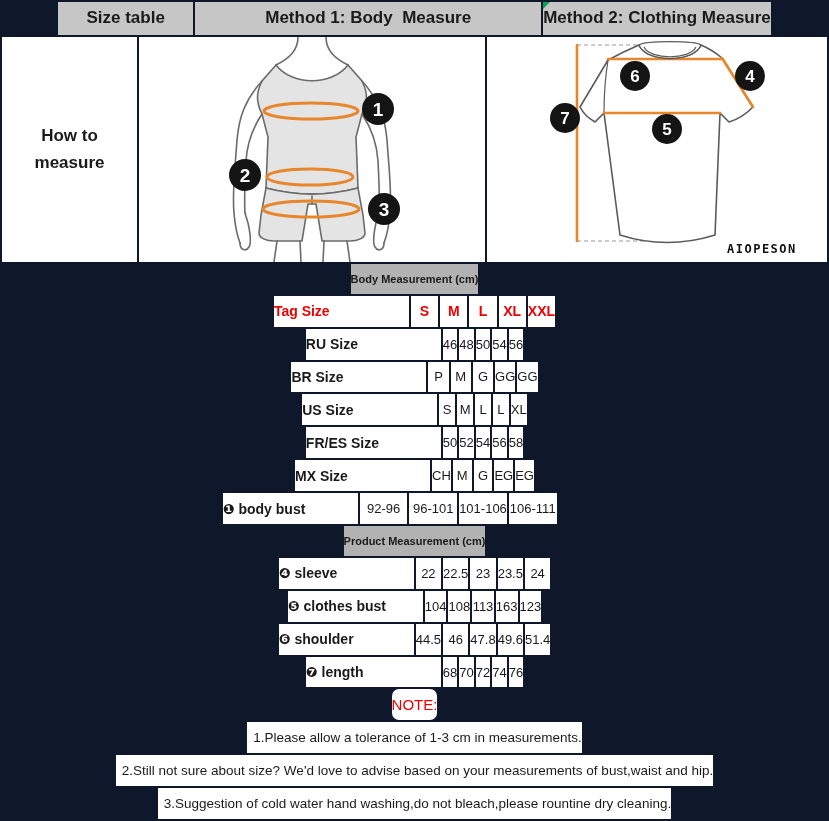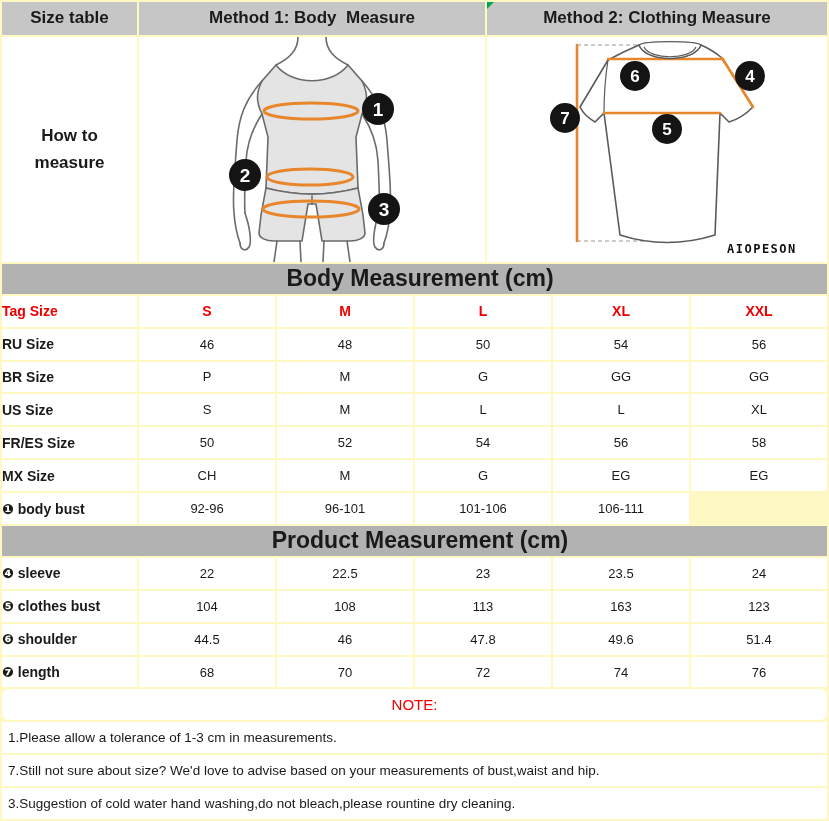--- a/index.html
+++ b/index.html
@@ -1,27 +1,27 @@
 <!DOCTYPE html>
 <html><head>
 <meta charset="utf-8">
 <style>
   html,body{margin:0;padding:0;background:#fff;}
   .sheet{
     width:829px;height:821px;box-sizing:border-box;
-    background:#fef9c3;padding:2px;display:flex;flex-direction:column;gap:2px;
-    font-family:"Liberation Sans","DejaVu Sans",sans-serif;color:#1a1a1a;
+    background:#0f172a;padding:2px;display:flex;flex-direction:column;gap:2px;
+    font-family:"Liberation Sans","DejaVu Sans",sans-serif;color:#1a1a1a;align-items:center;
   }
   .row{display:grid;gap:2px;}
   .r3{grid-template-columns:135px 346px 1fr;}
   .r6{grid-template-columns:135px repeat(5,1fr);}
   .r1{grid-template-columns:1fr;}
   .cell{background:#fff;display:flex;align-items:center;justify-content:center;overflow:hidden;}
   .hd{background:#c6c6c6;font-weight:bold;font-size:17px;white-space:pre;position:relative;}
-  .band{background:#b2b2b2;font-weight:bold;font-size:23px;padding-left:11px;}
+  .band{background:#b2b2b2;font-weight:bold;font-size:11px;}
   .howto{font-weight:bold;font-size:17px;text-align:center;padding:0 36px;line-height:1.6;}
   .lbl{justify-content:flex-start;padding-left:0;font-weight:bold;font-size:14px;}
   .val{font-size:13px;}
   .tag{color:#ee0000;}
   .tag.val{font-weight:bold;font-size:14px;}
   .notehdr{color:#ee0000;font-size:15px;border-radius:7px;}
   .note{justify-content:flex-start;padding-left:6px;font-size:13.5px;}
   .h-head{height:33px;}
   .h-illus{height:225px;}
   .h-band{height:30px;}
@@ -213,19 +213,19 @@
     <div class="cell val">76</div>
   </div>
 
   <div class="row r1 h-row">
     <div class="cell notehdr">NOTE:</div>
   </div>
   <div class="row r1 h-row">
     <div class="cell note">1.Please allow a tolerance of 1-3 cm in measurements.</div>
   </div>
   <div class="row r1 h-row">
-    <div class="cell note">7.Still not sure about size? We'd love to advise based on your measurements of bust,waist and hip.</div>
+    <div class="cell note">2.Still not sure about size? We'd love to advise based on your measurements of bust,waist and hip.</div>
   </div>
   <div class="row r1 h-row">
     <div class="cell note">3.Suggestion of cold water hand washing,do not bleach,please rountine dry cleaning.</div>
   </div>
 
 </div>
 
 </body></html>

